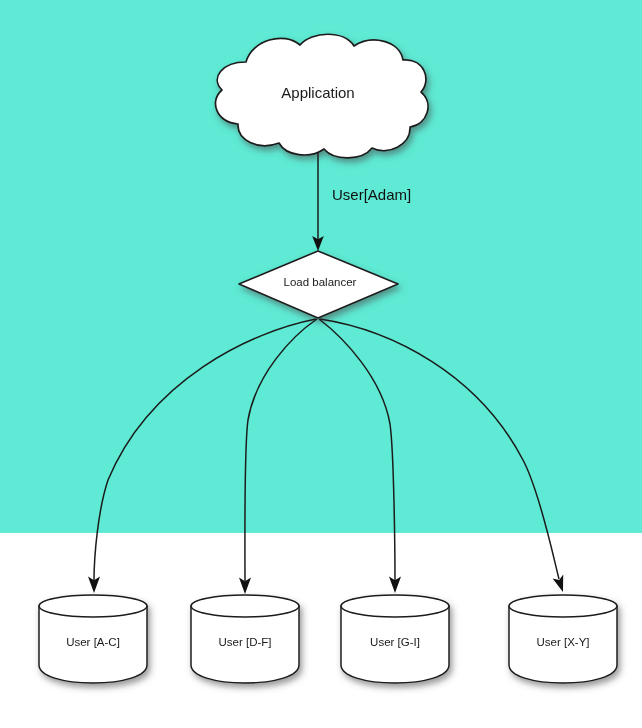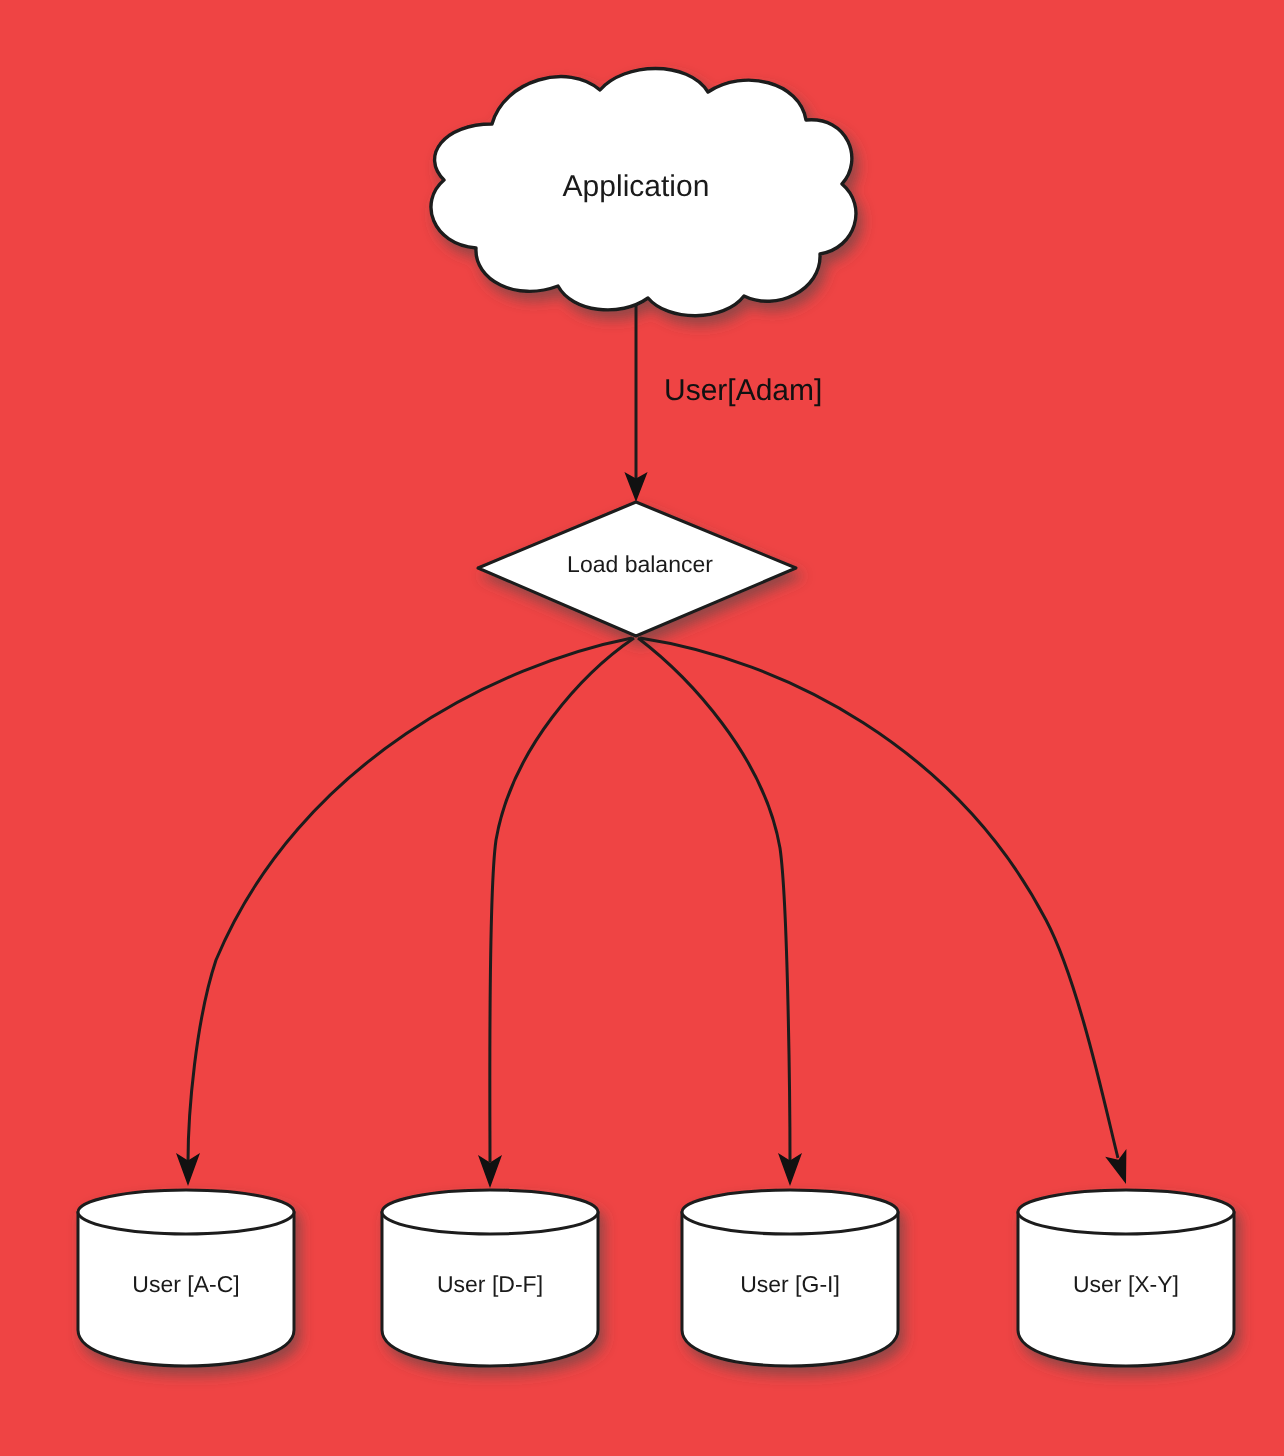--- a/index.html
+++ b/index.html
@@ -9,22 +9,22 @@
   }
   body {
     width: 642px;
     height: 728px;
     overflow: hidden;
     font-family: "Liberation Sans", sans-serif;
   }
   #diagram-canvas {
     position: relative;
     width: 642px;
-    height: 728px;
-    background: #ef4444;
+    height: 533px;
+    background: #5eead4;
   }
   #diagram-svg {
     position: absolute;
     top: 0;
     left: 0;
     width: 642px;
     height: 728px;
     display: block;
   }
   .node-label {

